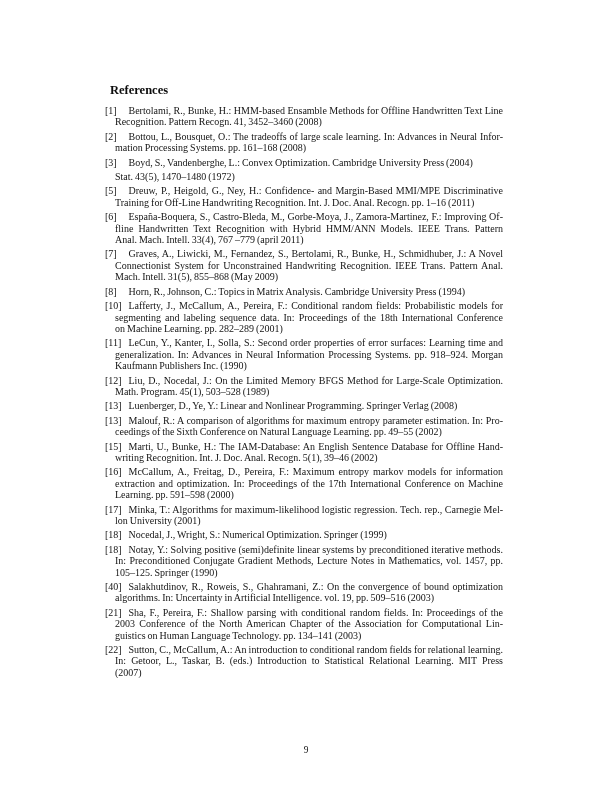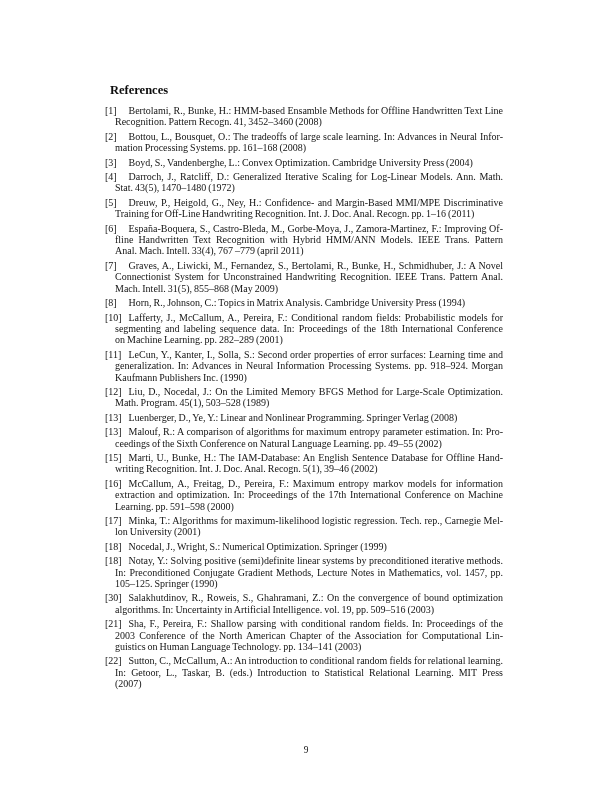--- a/index.html
+++ b/index.html
@@ -78,21 +78,20 @@
           <div class="ref-line cont last">Recognition. Pattern Recogn. 41, 3452–3460 (2008)</div>
         </div>
         <div class="ref">
           <div class="ref-line"><span class="ref-label">[2]</span><span>Bottou, L., Bousquet, O.: The tradeoffs of large scale learning. In: Advances in Neural Infor-</span></div>
           <div class="ref-line cont last">mation Processing Systems. pp. 161–168 (2008)</div>
         </div>
         <div class="ref">
           <div class="ref-line last"><span class="ref-label">[3]</span><span>Boyd, S., Vandenberghe, L.: Convex Optimization. Cambridge University Press (2004)</span></div>
         </div>
         <div class="ref">
-          <div class="ref-line"><span class="ref-label">[4]</span><span>Darroch, J., Ratcliff, D.: Generalized Iterative Scaling for Log-Linear Models. Ann. Math.</span></div>
           <div class="ref-line cont last">Stat. 43(5), 1470–1480 (1972)</div>
         </div>
         <div class="ref">
           <div class="ref-line"><span class="ref-label">[5]</span><span>Dreuw, P., Heigold, G., Ney, H.: Confidence- and Margin-Based MMI/MPE Discriminative</span></div>
           <div class="ref-line cont last">Training for Off-Line Handwriting Recognition. Int. J. Doc. Anal. Recogn. pp. 1–16 (2011)</div>
         </div>
         <div class="ref">
           <div class="ref-line"><span class="ref-label">[6]</span><span>España-Boquera, S., Castro-Bleda, M., Gorbe-Moya, J., Zamora-Martinez, F.: Improving Of-</span></div>
           <div class="ref-line cont">fline Handwritten Text Recognition with Hybrid HMM/ANN Models. IEEE Trans. Pattern</div>
           <div class="ref-line cont last">Anal. Mach. Intell. 33(4), 767 –779 (april 2011)</div>
@@ -141,21 +140,21 @@
         </div>
         <div class="ref">
           <div class="ref-line last"><span class="ref-label">[18]</span><span>Nocedal, J., Wright, S.: Numerical Optimization. Springer (1999)</span></div>
         </div>
         <div class="ref">
           <div class="ref-line"><span class="ref-label">[18]</span><span>Notay, Y.: Solving positive (semi)definite linear systems by preconditioned iterative methods.</span></div>
           <div class="ref-line cont">In: Preconditioned Conjugate Gradient Methods, Lecture Notes in Mathematics, vol. 1457, pp.</div>
           <div class="ref-line cont last">105–125. Springer (1990)</div>
         </div>
         <div class="ref">
-          <div class="ref-line"><span class="ref-label">[30]</span><span>Salakhutdinov, R., Roweis, S., Ghahramani, Z.: On the convergence of bound optimization</span></div>
+          <div class="ref-line"><span class="ref-label">[40]</span><span>Salakhutdinov, R., Roweis, S., Ghahramani, Z.: On the convergence of bound optimization</span></div>
           <div class="ref-line cont last">algorithms. In: Uncertainty in Artificial Intelligence. vol. 19, pp. 509–516 (2003)</div>
         </div>
         <div class="ref">
           <div class="ref-line"><span class="ref-label">[21]</span><span>Sha, F., Pereira, F.: Shallow parsing with conditional random fields. In: Proceedings of the</span></div>
           <div class="ref-line cont">2003 Conference of the North American Chapter of the Association for Computational Lin-</div>
           <div class="ref-line cont last">guistics on Human Language Technology. pp. 134–141 (2003)</div>
         </div>
         <div class="ref">
           <div class="ref-line"><span class="ref-label">[22]</span><span>Sutton, C., McCallum, A.: An introduction to conditional random fields for relational learning.</span></div>
           <div class="ref-line cont">In: Getoor, L., Taskar, B. (eds.) Introduction to Statistical Relational Learning. MIT Press</div>

